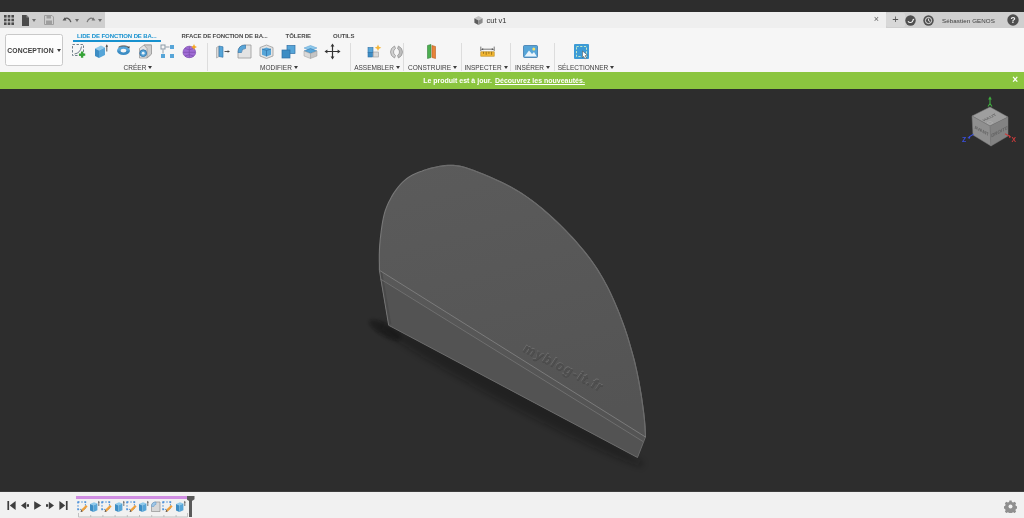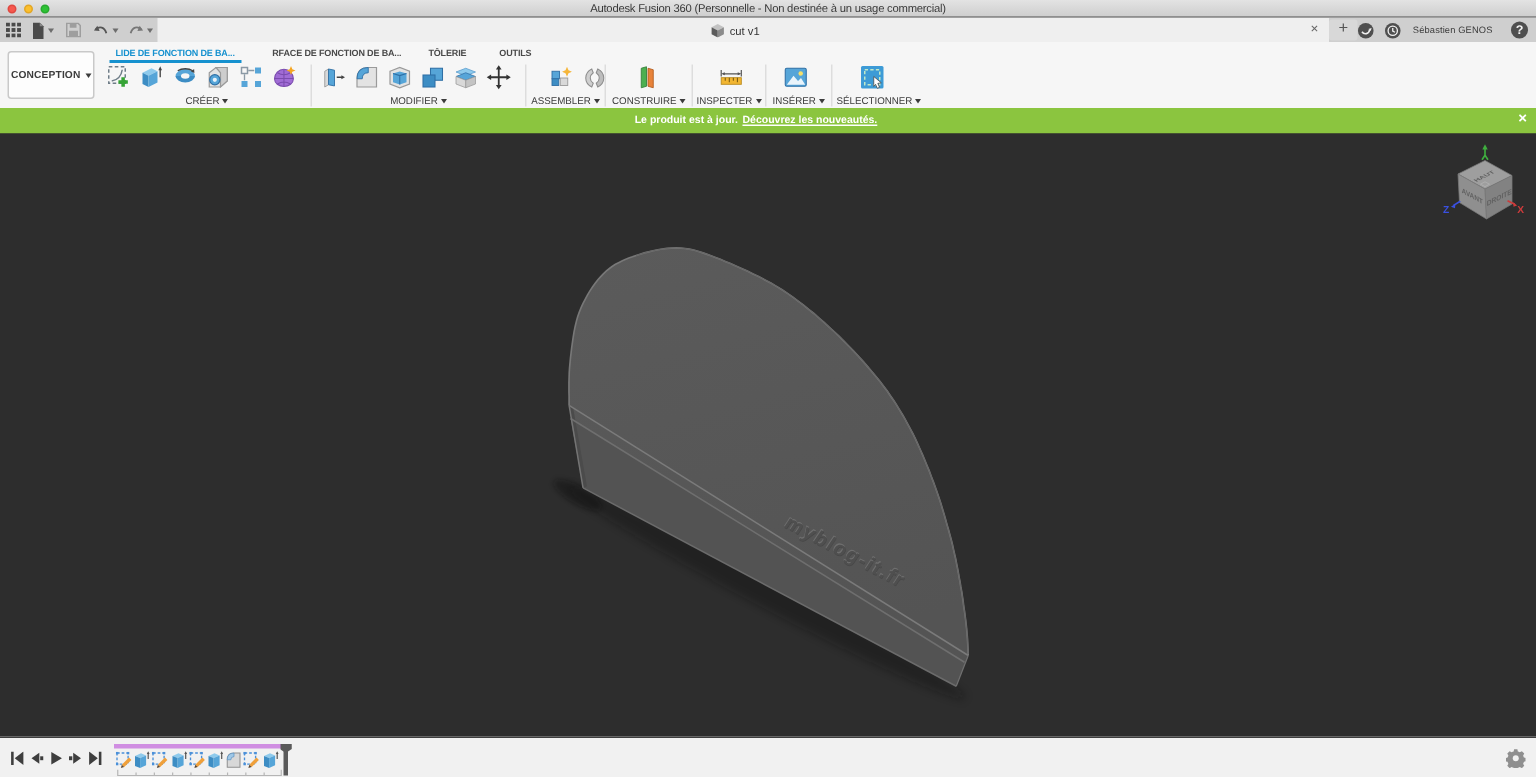--- a/index.html
+++ b/index.html
@@ -102,28 +102,20 @@
     content:""; position:absolute; left:-2.5px; top:0; width:8px; height:6px; background:#5a5a5a;
     clip-path:polygon(0 0,100% 0,100% 55%,50% 100%,0 55%);
   }
   .tl-gear { position:absolute; right:7px; top:7px; width:13px; height:13px; }
 </style>
 </head>
 <body>
 
 <div id="app">
 
-  <div class="titlebar">
-    <div class="traffic">
-      <span class="tl-close"></span>
-      <span class="tl-min"></span>
-      <span class="tl-zoom"></span>
-    </div>
-    <div class="win-title">Autodesk Fusion 360 (Personnelle - Non destinée à un usage commercial)</div>
-  </div>
 
   <div class="tabbar">
     <div class="quickbar">
       <span class="qbtn" style="margin-right:7px">
         <svg width="10" height="10" viewBox="0 0 10 10">
           <g fill="#4b4b4b">
             <rect x="0" y="0" width="2.6" height="2.6"></rect>
               <rect x="3.7" y="0" width="2.6" height="2.6"></rect>
               <rect x="7.4" y="0" width="2.6" height="2.6"></rect>
             <rect x="0" y="3.7" width="2.6" height="2.6"></rect>

